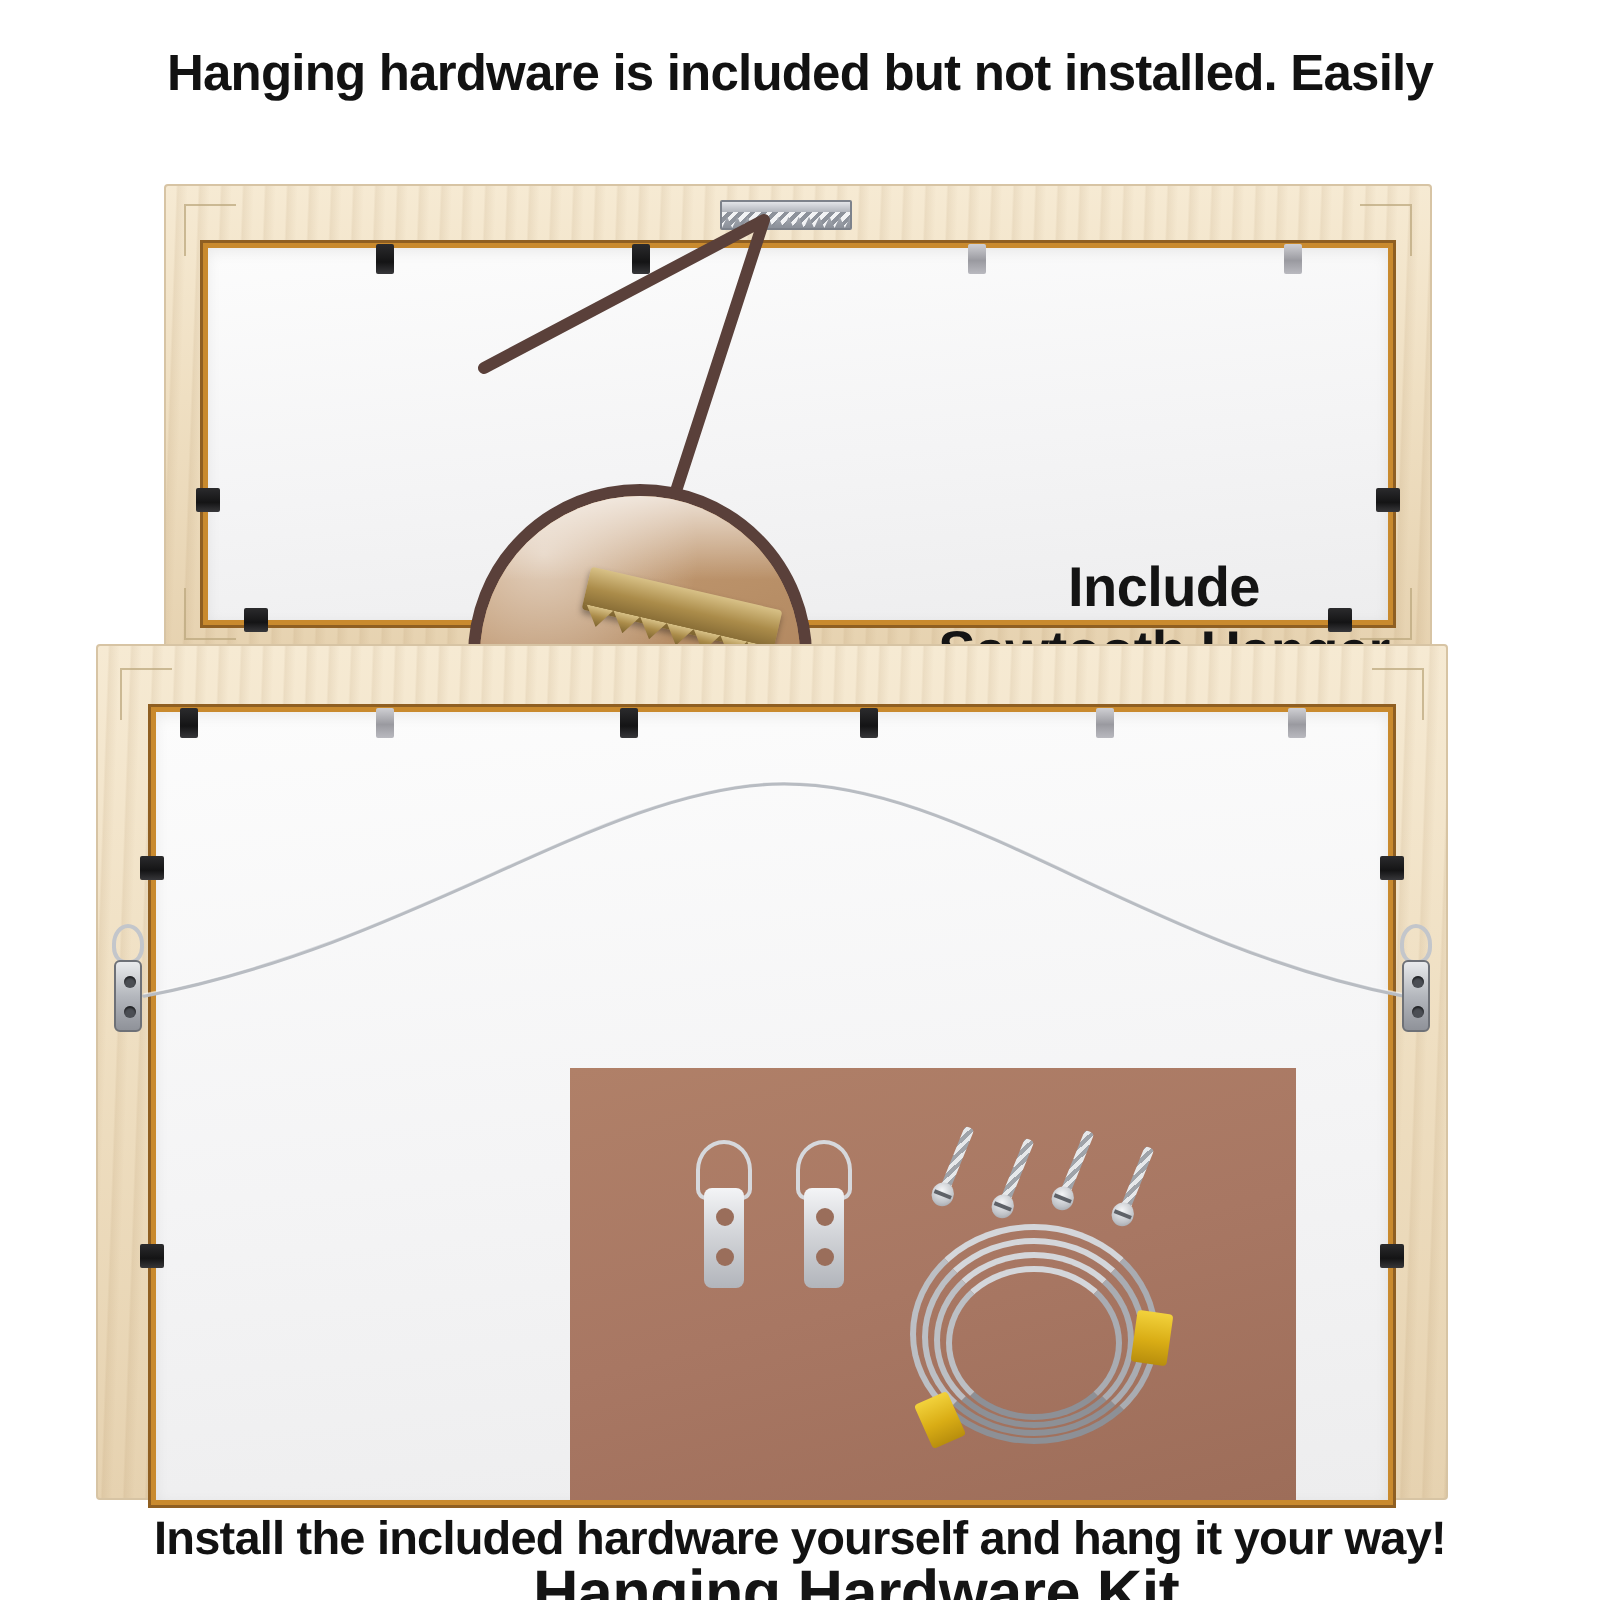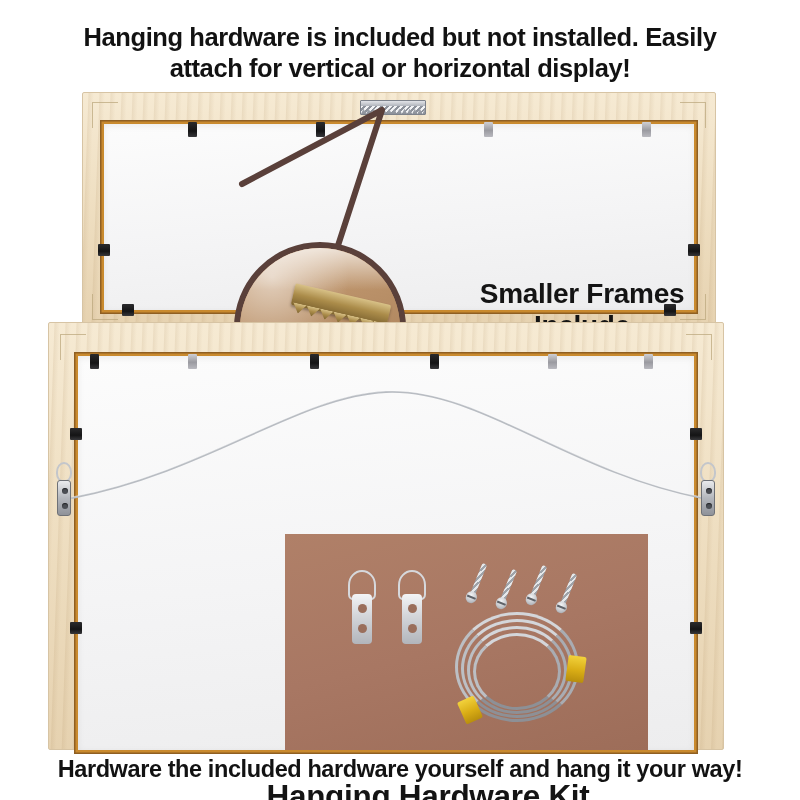--- a/index.html
+++ b/index.html
@@ -237,21 +237,20 @@
   #tape-right { left: 112px; top: 44px; width: 18px; height: 26px; transform: rotate(8deg); }
   #tape-left  { left: 6px;  top: 86px; width: 18px; height: 24px; transform: rotate(-24deg); }
 </style>
 </head>
 <body>
 
 <div id="stage">
 
   <div class="headline" id="headline-top">
     <span class="ln">Hanging hardware is included but not installed. Easily</span>
-    <span class="ln">attach for vertical or horizontal display!</span>
   </div>
 
   <div class="frame" id="frame-upper">
     <div class="wood"></div>
 
     <div class="corner-mark" style="left:10px;  top:10px;"></div>
     <div class="corner-mark tr" style="right:10px; top:10px;"></div>
     <div class="corner-mark bl" style="left:10px;  bottom:10px;"></div>
     <div class="corner-mark br" style="right:10px; bottom:10px;"></div>
 
@@ -281,21 +280,20 @@
       <div class="glare"></div>
       <div class="zoom-saw" id="zoom-saw-gold">
         <div class="edge"></div>
       </div>
       <div class="zoom-saw" id="zoom-saw-silver">
         <div class="edge"></div>
       </div>
     </div>
 
     <div class="panel-text" id="text-upper">
-      <span class="ln">Smaller Frames</span>
       <span class="ln">Include</span>
       <span class="ln">Sawtooth Hanger</span>
     </div>
   </div>
 
   <div class="frame" id="frame-lower">
     <div class="wood"></div>
 
     <div class="corner-mark" style="left:12px;  top:12px;"></div>
     <div class="corner-mark tr" style="right:12px; top:12px;"></div>
@@ -377,16 +375,16 @@
         <div class="ring-c r2"></div>
         <div class="ring-c r3"></div>
         <div class="ring-c r4"></div>
         <div class="tape" id="tape-right"></div>
         <div class="tape" id="tape-left"></div>
       </div>
     </div>
   </div>
 
   <div class="headline" id="headline-bottom">
-    <span class="ln">Hardware the included hardware yourself and hang it your way!</span>
+    <span class="ln">Install the included hardware yourself and hang it your way!</span>
   </div>
 
 </div>
 
 </body></html>

